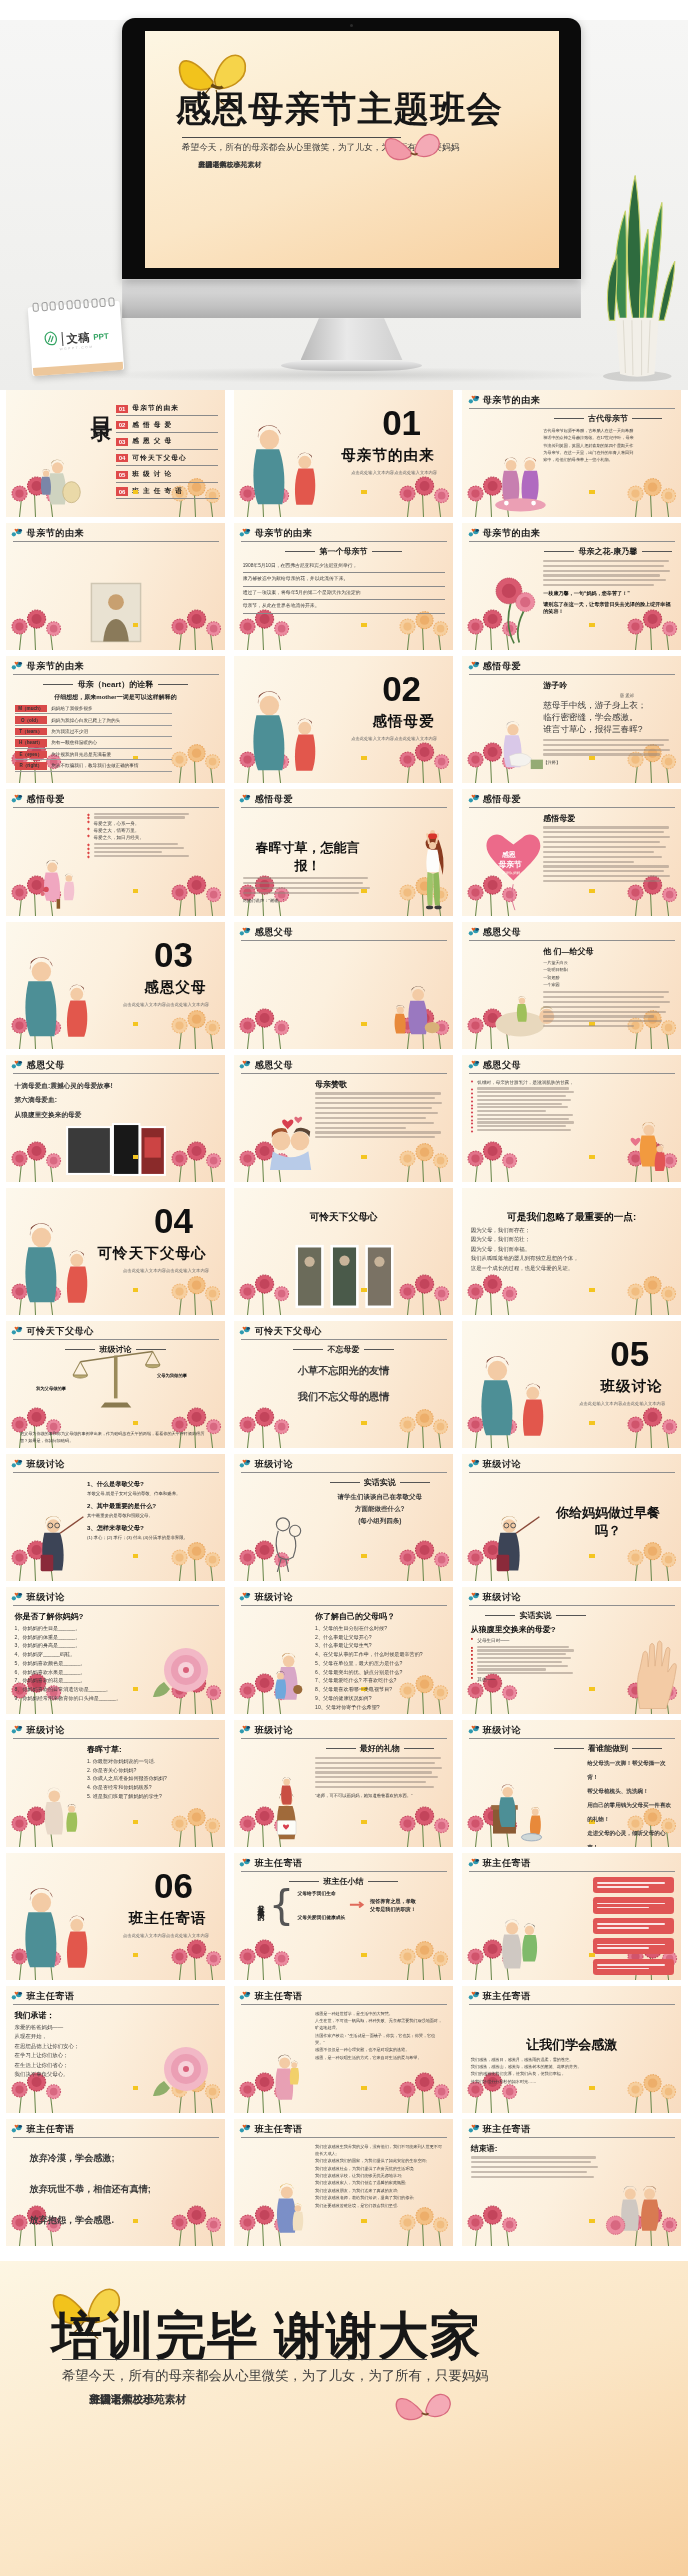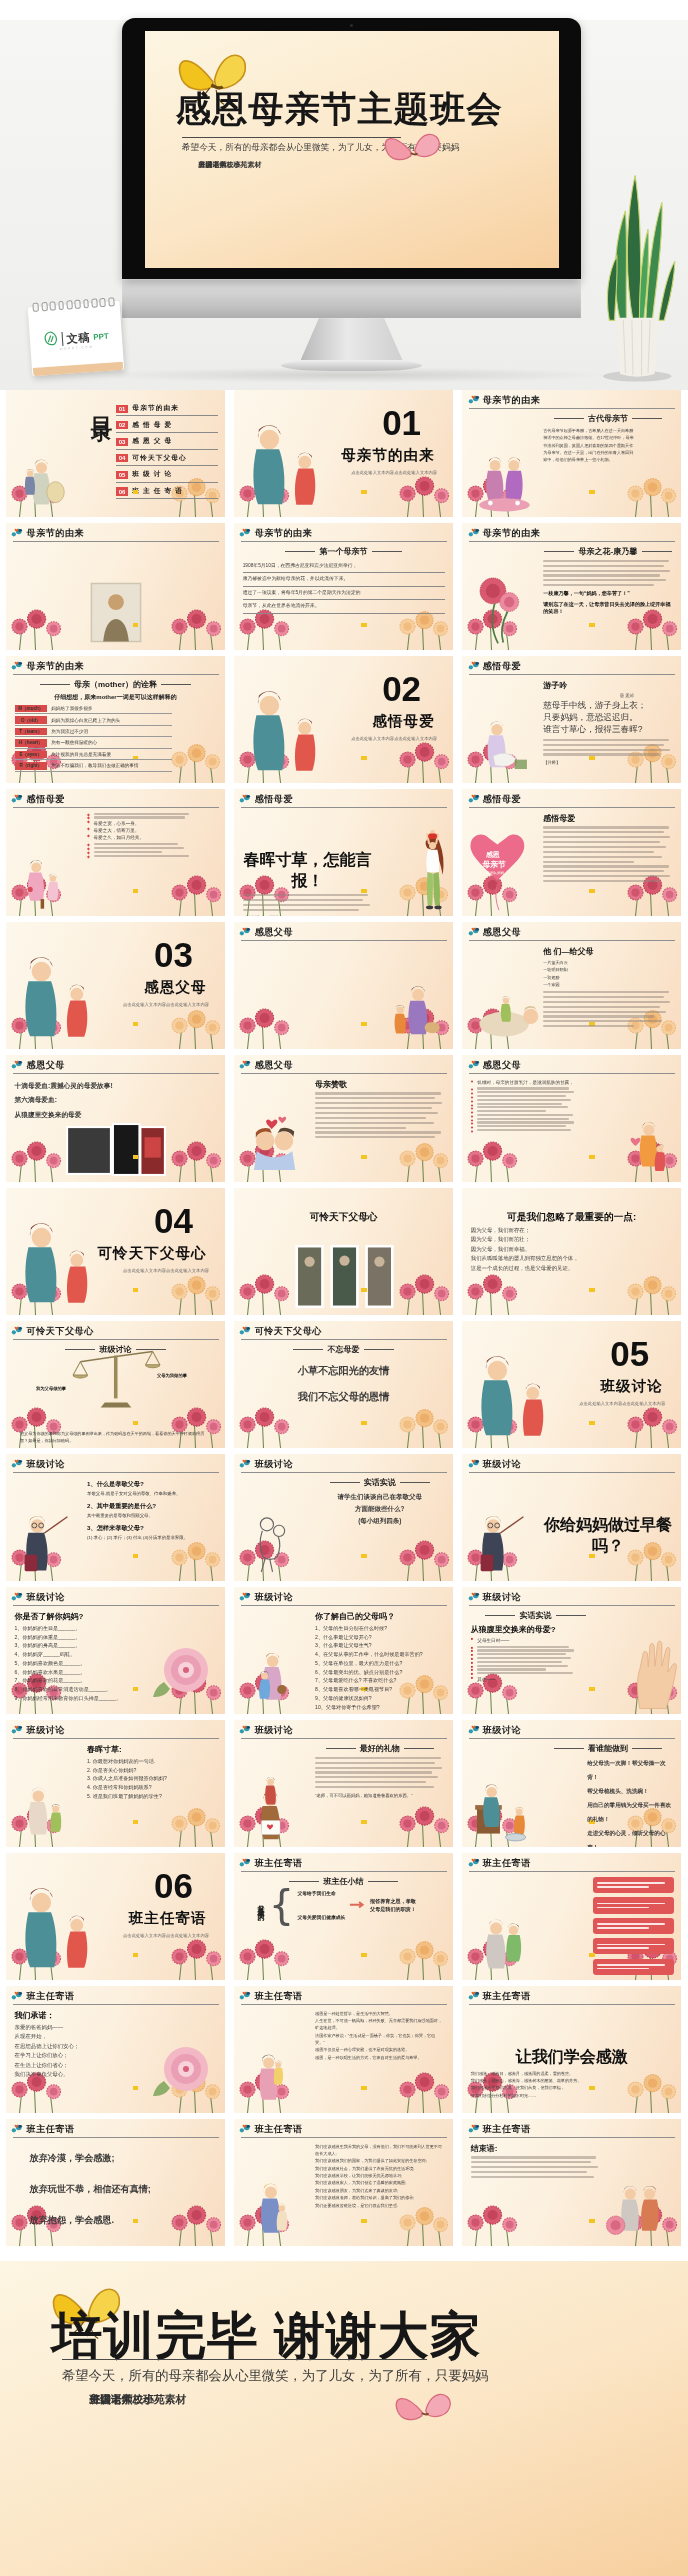--- a/index.html
+++ b/index.html
@@ -67,28 +67,28 @@
         gap:6px 9.1px;padding:0 6px;box-sizing:border-box;background:#fff}
   .slide{position:relative;width:219px;height:127px;overflow:hidden;
          background:linear-gradient(115deg,#fdf8ec 0%,#fcf0de 45%,#f8dcc0 100%)}
   .sl-head{position:absolute;top:4.3px;left:5.4px;right:5.4px;display:flex;align-items:center;gap:3.2px;z-index:3}
   .sl-head span{font-size:9.1px;font-weight:900;color:#232323;letter-spacing:0.5px}
   .sl-rule{position:absolute;top:18.3px;left:6.5px;right:6.5px;border-top:0.5px solid #8f8f8f;z-index:3}
   .sl-body{position:absolute;top:21.5px;left:8.6px;right:8.6px;bottom:5.4px;z-index:2}
   .sl-body.ill-left{left:81px}
   .sl-body.ill-right{right:81px}
   .illo{position:absolute;bottom:3.2px;z-index:1}
-  .illo.left{left:4px}.illo.right{right:3.2px}
+  .illo.left{left:20px}.illo.right{right:3.2px}
   .illo.center{left:50%;transform:translateX(-50%)}
   .illo.bottom{left:50%;transform:translateX(-50%);bottom:2.2px}
   .sub-dash{display:flex;align-items:center;justify-content:center;gap:4.3px;margin:1.1px 0 3.2px}
   .sub-dash i{flex:0 0 30px;height:0.5px;background:#555}
   .sub-dash b{font-size:8px;font-weight:900;color:#1d1d1d;white-space:nowrap}
   .ctitle{font-size:8px;font-weight:900;color:#111;margin:2.2px 0}
-  .ctitle.mid{margin-top:39px;font-size:16px;text-align:center}
+  .ctitle.mid{margin-top:28px;font-size:13px;text-align:center}
   .ctitle.top{text-align:center;font-size:9.7px;margin-top:1.1px}
   .byline{font-size:4.3px;color:#444;text-align:right;margin-right:30%}
   .bars .bar{height:2.2px;background:#93857b;opacity:.5;border-radius:1.1px;margin:2.7px 0}
   ul.sl-list{margin:2.2px 0;padding:0;list-style:none}
   ul.sl-list li{position:relative;color:#3a3a3a}
   ul.sl-list li .bar{height:2.2px;background:#93857b;opacity:.5;border-radius:1.1px;display:block;margin:1.6px 0}
   .l-plain-sm li{font-size:5.4px;line-height:1.75}
   .l-tiny li{font-size:4.1px;line-height:1.8}
   .l-nums li{font-size:5.1px;line-height:1.72}
   .l-underl li{font-size:4.8px;line-height:2.6;border-bottom:0.5px solid #8a8a8a}
@@ -565,21 +565,21 @@
             <path d="M22,4 q8,-3 10,3 q-4,6 -11,3z" fill="#16496b"></path>
             <circle cx="8" cy="18" r="6" fill="#2e9ab0"></circle>
             <path transform="translate(10,2) scale(0.45)" fill="#e85c1e" d="M12,21 C5,14 0,10 0,5.5 C0,1 5,-1 8,2 L12,5 L16,2 C19,-1 24,1 24,5.5 C24,10 19,14 12,21 Z"></path>
           </svg></i>
         <span>母亲节的由来</span>
       </div>
       <div class="sl-rule"></div>
       <div class="sl-body">
         <div class="sub-dash">
           <i></i>
-          <b>母亲（mother）的诠释</b>
+          <b>母亲（heart）的诠释</b>
           <i></i>
         </div>
         <div class="intro">仔细想想，原来mother一词是可以这样解释的</div>
         <div class="mw-row">
           <span class="mw-badge">M（much）</span>
           <span>妈妈给了我很多很多</span>
         </div>
         <div class="mw-row">
           <span class="mw-badge">O（old）</span>
           <span>妈妈为我操心白发已爬上了您的头</span>
@@ -666,21 +666,21 @@
             <path transform="translate(10,2) scale(0.45)" fill="#e85c1e" d="M12,21 C5,14 0,10 0,5.5 C0,1 5,-1 8,2 L12,5 L16,2 C19,-1 24,1 24,5.5 C24,10 19,14 12,21 Z"></path>
           </svg></i>
         <span>感悟母爱</span>
       </div>
       <div class="sl-rule"></div>
       <div class="sl-body ill-left">
         <div class="ctitle">游子吟</div>
         <div class="byline">唐 孟郊</div>
         <ul class="sl-list l-big-left2">
           <li>慈母手中线，游子身上衣；</li>
-          <li>只要妈妈，意恐迟迟归。</li>
+          <li>临行密密缝，学会感激。</li>
           <li>谁言寸草心，报得三春晖?</li>
         </ul>
         <div class="bars">
           <div class="bar" style="width: 97%;"></div>
           <div class="bar" style="width: 93%;"></div>
           <div class="bar" style="width: 98%;"></div>
           <div class="bar" style="width: 90%;"></div>
         </div>
         <div class="note">【注释】</div>
       </div>

